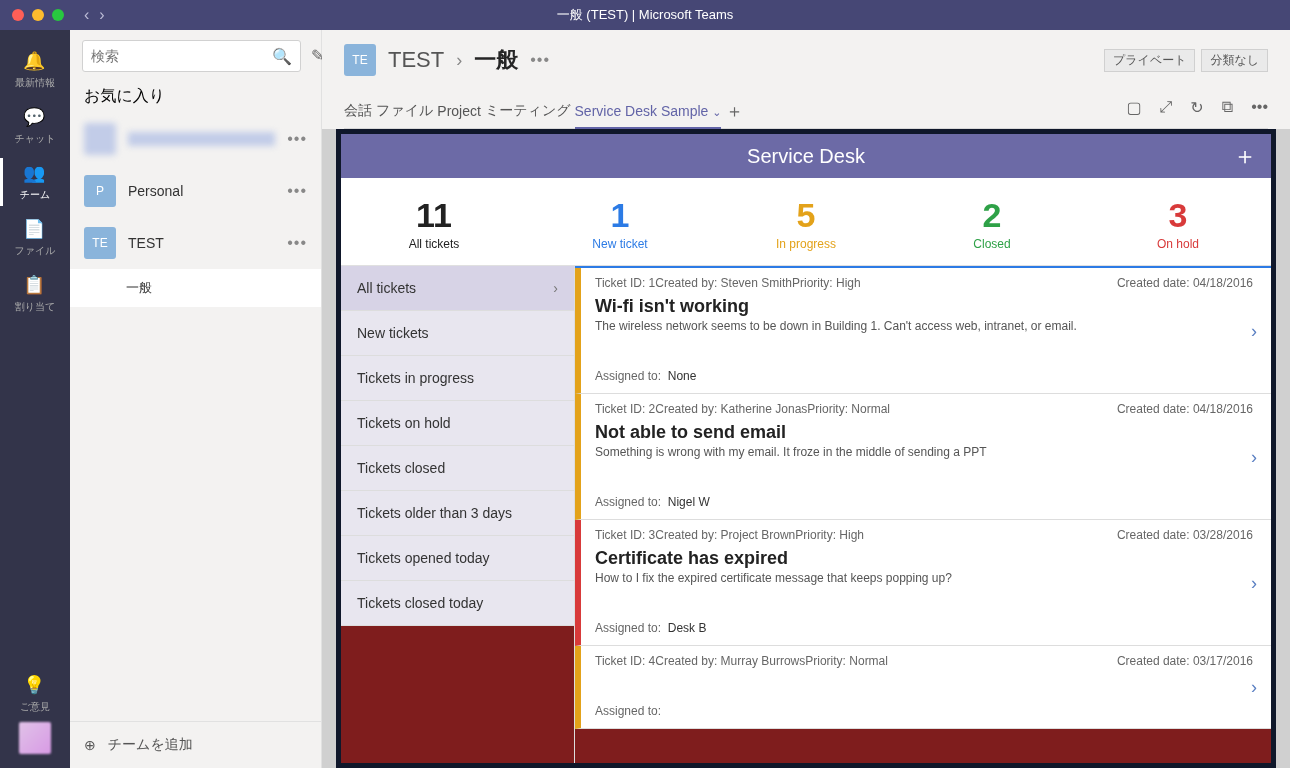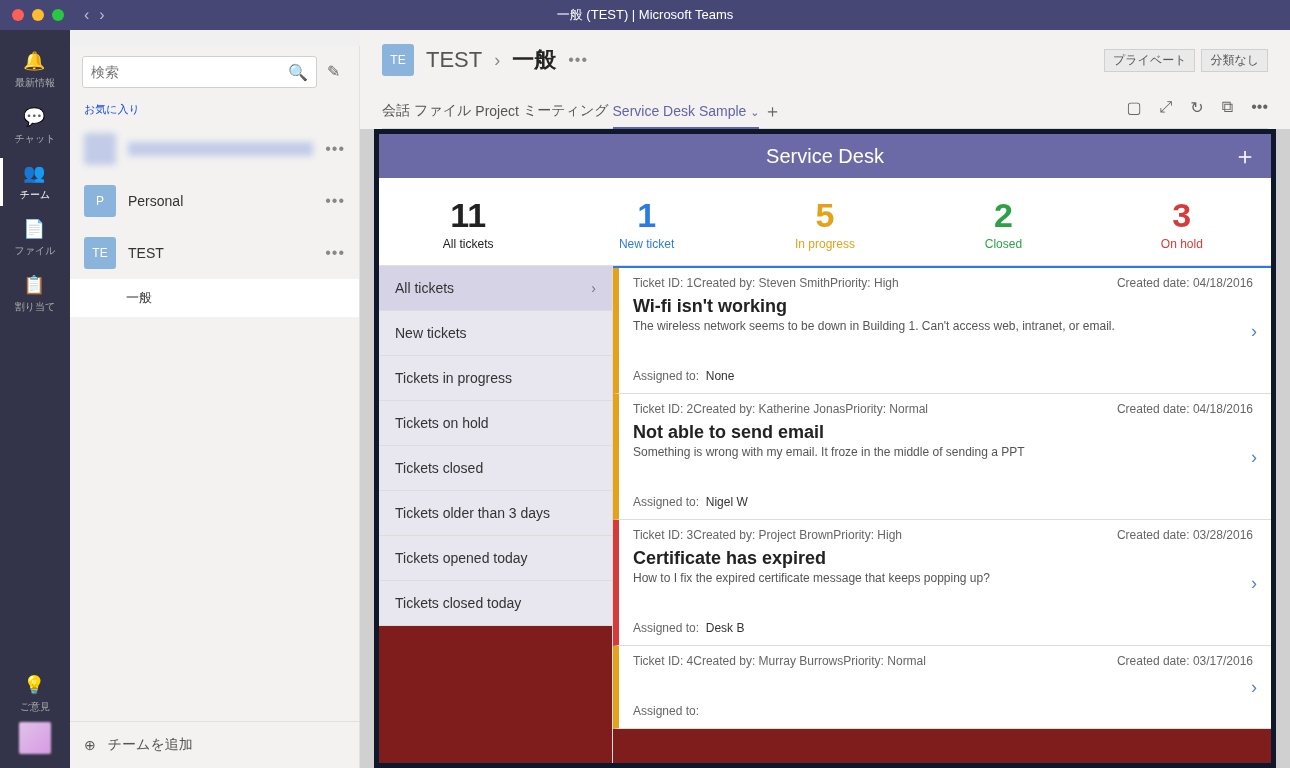--- a/index.html
+++ b/index.html
@@ -11,26 +11,26 @@
 .navarrows { display: flex; gap: 10px; margin-left: 20px; color: #bcbcd6; font-size: 16px; }
 .titletext { position: absolute; left: 50%; transform: translateX(-50%); color: #fff; font-size: 13px; font-weight: 500; }
 .app { display: flex; height: 738px; }
 .apprail { width: 70px; background: #33344a; display: flex; flex-direction: column; align-items: center; padding-top: 12px; color: #aaa; }
 .rail-item { width: 70px; padding: 8px 0; text-align: center; font-size: 10px; cursor: pointer; position: relative; }
 .rail-item.active { color: #fff; }
 .rail-item.active::before { content: ""; position: absolute; left: 0; top: 4px; bottom: 4px; width: 3px; background: #fff; }
 .rail-icon { font-size: 18px; display: block; margin-bottom: 4px; }
 .rail-spacer { flex: 1; }
 .rail-avatar { width: 32px; height: 32px; background: linear-gradient(135deg,#e0c2e8,#d89ae5); margin-bottom: 14px; border-radius: 2px; filter: blur(1px); }
-.leftpanel { width: 290px; background: #f3f2f1; border-right: 1px solid #e1e1e1; display: flex; flex-direction: column; margin-top: 16px; }
+.leftpanel { width: 252px; background: #f3f2f1; border-right: 1px solid #e1e1e1; display: flex; flex-direction: column; }
 .searchbar { display: flex; align-items: center; padding: 10px 12px 8px; gap: 10px; }
 .searchbox { flex: 1; height: 32px; background: #fff; border: 1px solid #d1d1d1; border-radius: 3px; display: flex; align-items: center; padding: 0 8px; color: #888; }
 .searchbox input { border: none; outline: none; flex: 1; font-size: 14px; background: transparent; }
 .compose-icon { width: 20px; height: 20px; color: #666; cursor: pointer; }
-.section-label { padding: 6px 14px; color: #1d4ed8; font-size: 11px; }
+.section-label { padding: 6px 14px; color: #000000; font-size: 16px; }
 .team-row { display: flex; align-items: center; padding: 10px 14px; gap: 12px; cursor: pointer; }
 .team-avatar { width: 32px; height: 32px; border-radius: 3px; display: flex; align-items: center; justify-content: center; font-size: 12px; color: #fff; }
 .team-name { flex: 1; font-size: 14px; color: #333; }
 .more-dots { color: #888; font-size: 16px; letter-spacing: 1px; }
 .channel-row { padding: 10px 14px 10px 56px; font-size: 13px; color: #333; cursor: pointer; }
 .channel-row.selected { background: #fff; }
 .leftpanel-footer { margin-top: auto; padding: 14px; display: flex; align-items: center; gap: 12px; color: #555; font-size: 14px; cursor: pointer; border-top: 1px solid #e1e1e1; }
 .main { flex: 1; background: #f3f2f1; display: flex; flex-direction: column; }
 .header { padding: 14px 22px 0; }
 .breadcrumb { display: flex; align-items: center; gap: 12px; }

